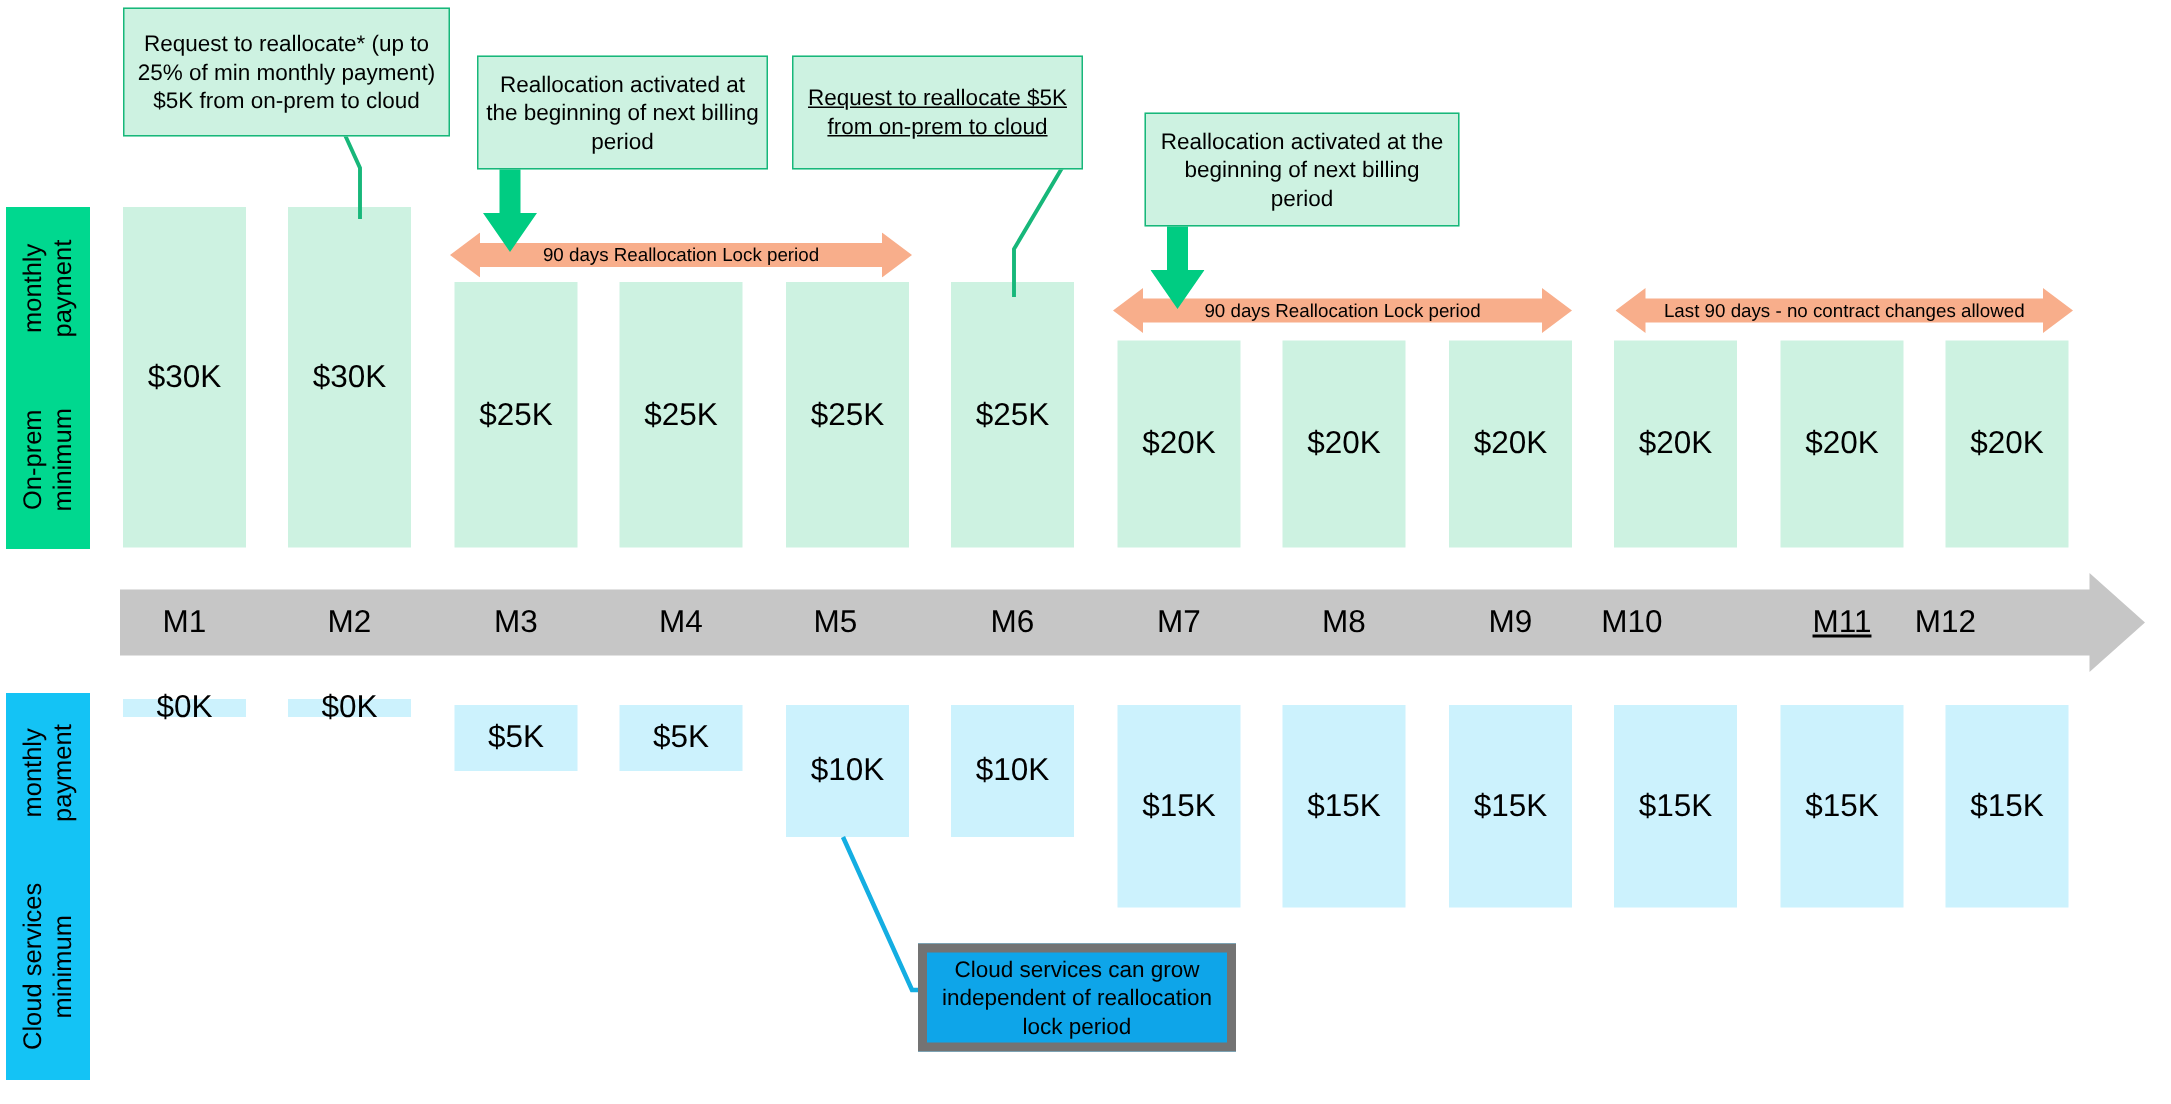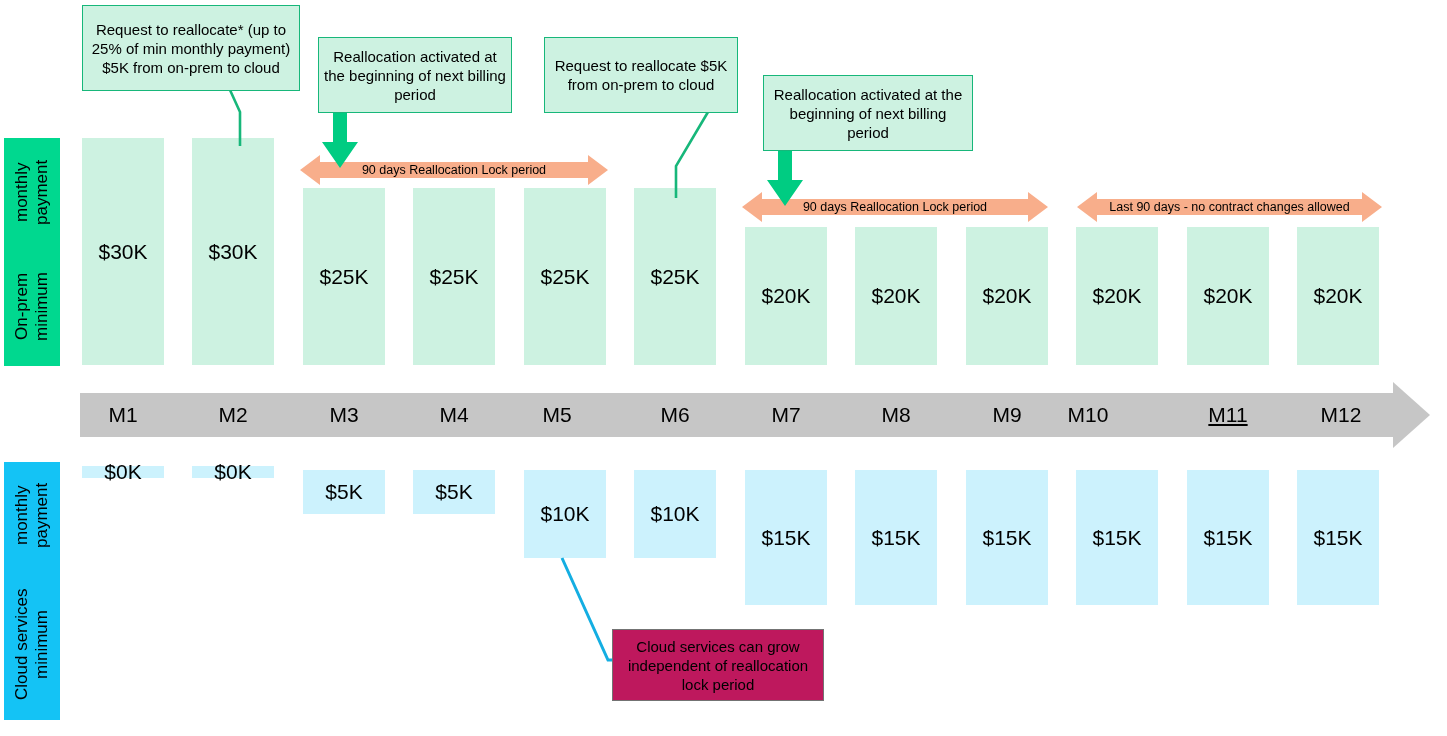--- a/index.html
+++ b/index.html
@@ -58,21 +58,21 @@
   
   .callout{
     position:absolute;
     box-sizing:border-box;
     display:flex;align-items:center;justify-content:center;
     text-align:center;
     font-size:15px;line-height:19px;color:#000;
     padding:3px 5px;
   }
   .callout-green{background:#CDF2E1;border:1px solid #17B77A;}
-  .callout-blue {background:#be185d;border:1px solid #737373;}
+  .callout-blue {background:#0ea5e9;border:6px solid #737373;}
 
   
   .lockarrow{position:absolute;height:30px;}
   .lockarrow svg{display:block;}
   .lockarrow .lk-text{
     position:absolute;left:0;top:0;width:100%;height:100%;
     display:flex;align-items:center;justify-content:center;
     font-size:12.5px;color:#000;
     pointer-events:none;
   }
@@ -181,21 +181,21 @@
   <div class="tl-label" style="left:192px;">M2</div>
   <div class="tl-label" style="left:303px;">M3</div>
   <div class="tl-label" style="left:413px;">M4</div>
   <div class="tl-label" style="left:516px;">M5</div>
   <div class="tl-label" style="left:634px;">M6</div>
   <div class="tl-label" style="left:745px;">M7</div>
   <div class="tl-label" style="left:855px;">M8</div>
   <div class="tl-label" style="left:966px;">M9</div>
   <div class="tl-label" style="left:1047px;">M10</div>
   <div class="tl-label" style="left:1187px;text-decoration:underline;">M11</div>
-  <div class="tl-label" style="left:1300px;">M12</div>
+  <div class="tl-label" style="left:1256px;">M12</div>
 
   <div class="leader" style="left:228px;top:88px;width:80px;height:60px;">
     <svg width="80" height="60" viewBox="0 0 80 60">
       <polyline points="2,2 12,24 12,58" fill="none" stroke="#17B77A" stroke-width="2.6"></polyline>
     </svg>
   </div>
 
   <div class="leader" style="left:660px;top:110px;width:80px;height:90px;">
     <svg width="80" height="90" viewBox="0 0 80 90">
       <polyline points="48,2 16,56 16,88" fill="none" stroke="#17B77A" stroke-width="2.6"></polyline>
@@ -242,21 +242,21 @@
   </div>
 
   <div class="callout callout-green" style="left:82px;top:5px;width:218px;height:86px;">
     <span>Request to reallocate* (up to 25% of min monthly payment) $5K from on-prem to cloud</span>
   </div>
 
   <div class="callout callout-green" style="left:318px;top:37px;width:194px;height:76px;">
     <span>Reallocation activated at the beginning of next billing period</span>
   </div>
 
-  <div class="callout callout-green" style="left:544px;top:37px;width:194px;height:76px;">
+  <div class="callout callout-green" style="left:528px;top:37px;width:194px;height:76px;text-decoration:underline;">
     <span>Request to reallocate $5K from on-prem to cloud</span>
   </div>
 
   <div class="callout callout-green" style="left:763px;top:75px;width:210px;height:76px;">
     <span>Reallocation activated at the beginning of next billing period</span>
   </div>
 
   <div class="callout callout-blue" style="left:612px;top:629px;width:212px;height:72px;">
     <span>Cloud services can grow independent of reallocation lock period</span>
   </div>

